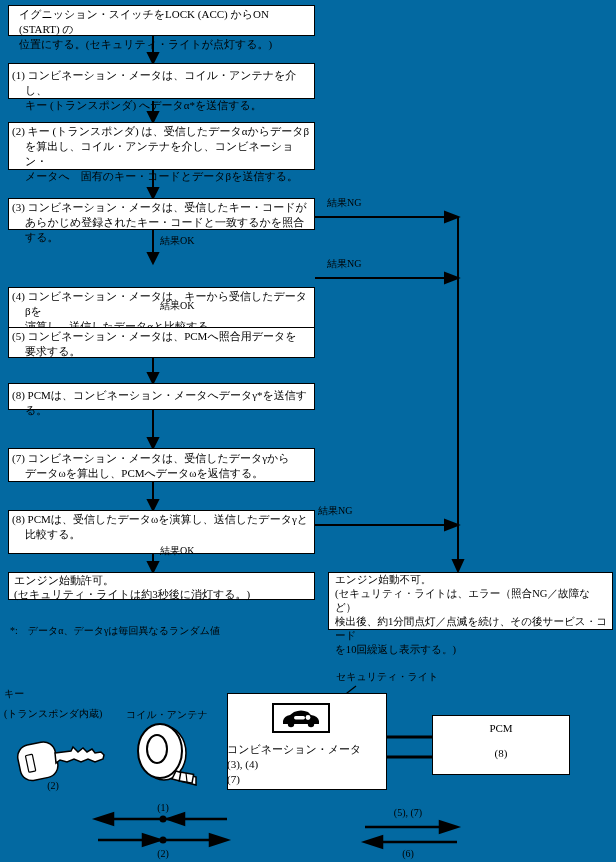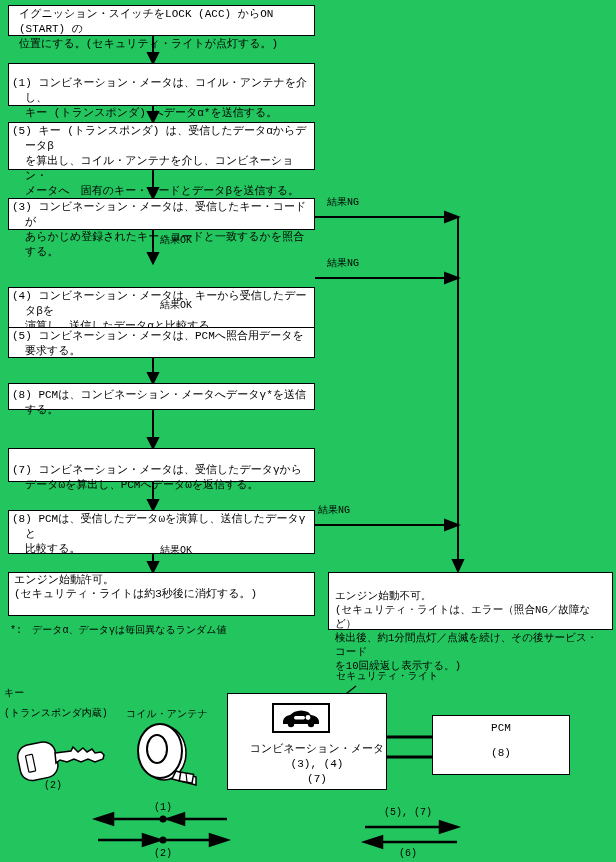--- a/index.html
+++ b/index.html
@@ -1,30 +1,30 @@
 <!DOCTYPE html>
 <html><head>
 <meta charset="utf-8">
 <style>
   html,body{margin:0;padding:0;background:#fff;}
-  .page{position:relative;width:616px;height:862px;background:#22c55e;overflow:hidden;
-        font-family:Liberation Mono, monospace;color:#000;}
+  .page{position:relative;width:616px;height:862px;background:#0369a1;overflow:hidden;
+        font-family:Liberation Serif, serif;color:#000;}
   svg.overlay{position:absolute;left:0;top:0;z-index:1;}
   .box{position:absolute;box-sizing:border-box;background:#fff;border:1px solid #000;
        font-size:11px;line-height:15px;white-space:pre-line;z-index:2;}
   .step{left:8px;width:307px;padding:1px 4px 0 16px;text-indent:-13px;}
   .plain{text-indent:0;}
   .lbl{position:absolute;font-size:10px;line-height:13px;z-index:3;white-space:pre-line;}
   .ctr{text-align:center;}
-  .okbox{left:8px;top:572px;width:307px;height:44px;padding:0 4px 0 5px;line-height:14px;}
-  .ngbox{left:328px;top:572px;width:285px;height:58px;padding:16px 4px 0 6px;line-height:14px;font-size:10.6px;}
+  .okbox{left:8px;top:572px;width:307px;height:28px;padding:0 4px 0 5px;line-height:14px;}
+  .ngbox{left:328px;top:572px;width:285px;height:58px;padding:0 4px 0 6px;line-height:14px;font-size:10.6px;}
   .dbox{position:absolute;box-sizing:border-box;background:#fff;border:1px solid #000;z-index:2;}
   .seclight{position:absolute;left:272px;top:703px;width:58px;height:30px;background:#fff;
             border:2px solid #000;box-sizing:border-box;z-index:4;display:flex;align-items:center;justify-content:center;}
-  .meterlabels{position:absolute;left:227px;top:742px;width:180px;text-align:center;
+  .meterlabels{position:absolute;left:227px;top:742px;width:180px;text-align:left;
                font-size:11px;line-height:15px;z-index:4;}
   .pcmlabels{position:absolute;left:432px;top:721px;width:138px;text-align:center;
              font-size:11px;line-height:14px;z-index:4;}
   .pcmlabels .gap{height:11px;}
   .drawing{position:absolute;z-index:3;}
 </style>
 </head>
 <body>
 
 <div class="page">
@@ -113,33 +113,33 @@
       </g>
       <g>
         <line x1="380" y1="842" x2="457" y2="842"></line>
         <polygon points="365,842 382,836.5 382,847.5"></polygon>
       </g>
     </g>
   </svg>
 
   <div class="box step plain" style="top:5px;height:31px;padding-left:10px;">イグニッション・スイッチをLOCK (ACC) からON (START) の
 位置にする。(セキュリティ・ライトが点灯する。)</div>
-  <div class="box step" style="top:63px;height:43px;padding-top:12px;">(1) コンビネーション・メータは、コイル・アンテナを介し、
+  <div class="box step" style="top:63px;height:36px;padding-top:4px;">(1) コンビネーション・メータは、コイル・アンテナを介し、
 キー (トランスポンダ) へデータα*を送信する。</div>
-  <div class="box step" style="top:122px;height:48px;">(5) キー (トランスポンダ) は、受信したデータαからデータβ
+  <div class="box step" style="top:122px;height:48px;">(2) キー (トランスポンダ) は、受信したデータαからデータβ
 を算出し、コイル・アンテナを介し、コンビネーション・
 メータへ　固有のキー・コードとデータβを送信する。</div>
   <div class="box step" style="top:198px;height:32px;">(3) コンビネーション・メータは、受信したキー・コードが
 あらかじめ登録されたキー・コードと一致するかを照合する。</div>
   <div class="box step" style="top:263px;height:46px;margin-top:24px;">(4) コンビネーション・メータは、キーから受信したデータβを
 演算し、送信したデータαと比較する。</div>
   <div class="box step" style="top:327px;height:31px;">(5) コンビネーション・メータは、PCMへ照合用データを
 要求する。</div>
   <div class="box step" style="top:383px;height:27px;padding-top:4px;">(8) PCMは、コンビネーション・メータへデータγ*を送信する。</div>
-  <div class="box step" style="top:448px;height:34px;padding-top:14px;">(7) コンビネーション・メータは、受信したデータγから
+  <div class="box step" style="top:448px;height:34px;padding-top:2px;">(7) コンビネーション・メータは、受信したデータγから
 データωを算出し、PCMへデータωを返信する。</div>
   <div class="box step" style="top:510px;height:44px;">(8) PCMは、受信したデータωを演算し、送信したデータγと
 比較する。</div>
 
   <div class="box okbox">エンジン始動許可。
 (セキュリティ・ライトは約3秒後に消灯する。)</div>
   <div class="box ngbox">エンジン始動不可。
 (セキュリティ・ライトは、エラー（照合NG／故障など）
 検出後、約1分間点灯／点滅を続け、その後サービス・コード
 を10回繰返し表示する。)</div>

